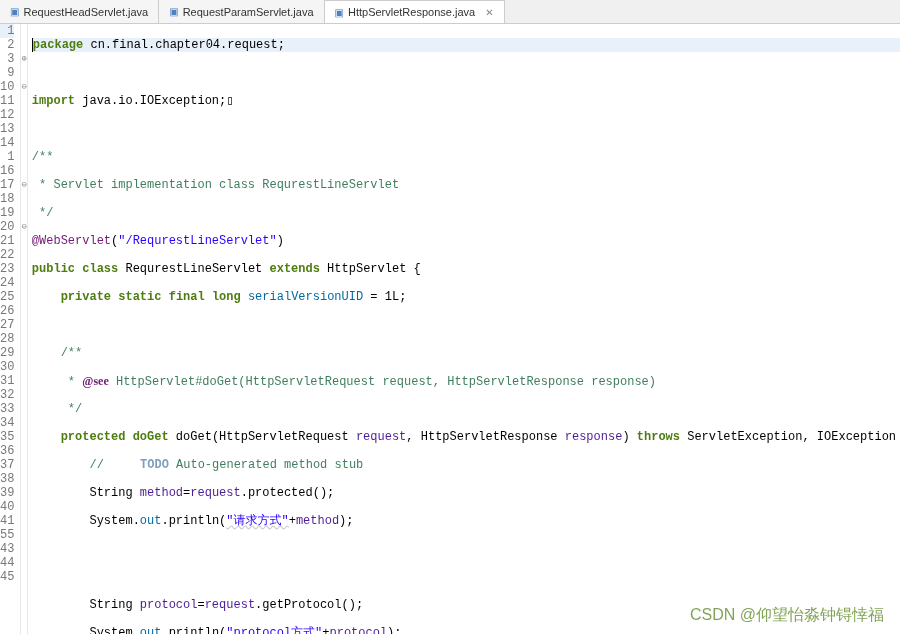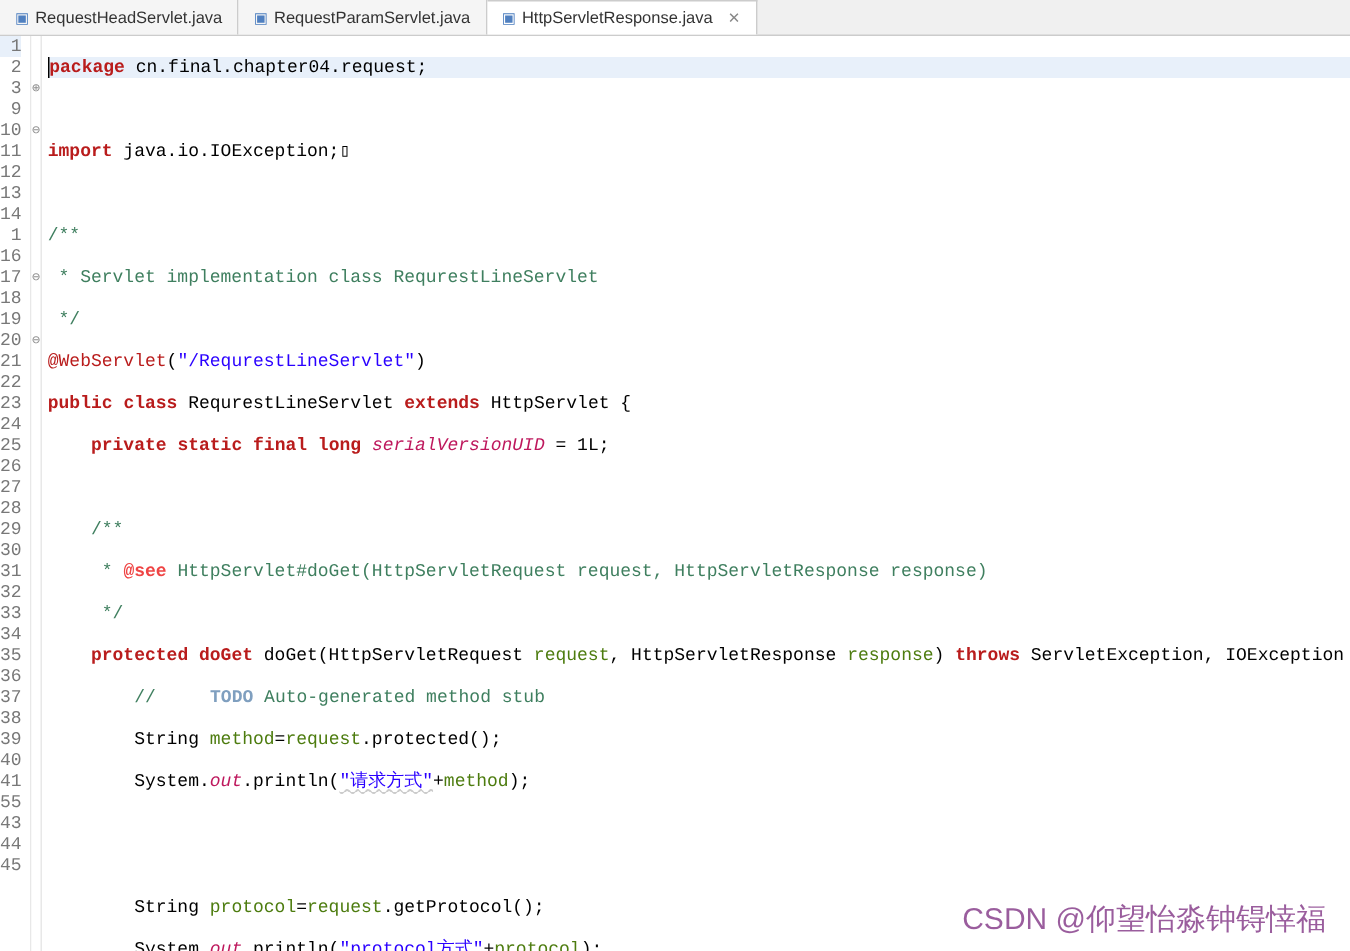--- a/index.html
+++ b/index.html
@@ -68,35 +68,35 @@
       text-align: center;
     }
     .fold-col .ln { height: 14px; }
     .code {
       flex: 1;
       padding-left: 4px;
       white-space: pre;
     }
     .code .ln { height: 14px; }
     .ln.current { background: #e8f0fa; }
-    .kw { color: #b91c1c; font-weight: bold; }
+    .kw { color: #4d7c0f; font-weight: bold; }
     .comment { color: #3f7f5f; }
-    .doc-tag { color: #ef4444; font-weight: bold; }
+    .doc-tag { color: #701a75; font-weight: bold; font-family: Liberation Serif, serif; }
     .str { color: #2a00ff; }
-    .ann { color: #b91c1c; font-family: Liberation Mono, monospace; }
-    .static { color: #be185d; font-style: italic; }
-    .param { color: #4d7c0f; }
+    .ann { color: #701a75; font-family: Liberation Mono, monospace; }
+    .static { color: #0369a1; }
+    .param { color: #4c1d95; }
     .todo { color: #7f9fbf; font-weight: bold; margin-left: 29px; }
     .wavy { text-decoration: underline wavy #ccc; }
     .watermark {
       position: absolute;
       right: 16px;
       bottom: 8px;
-      color: #701a75;
-      font-size: 20px;
+      color: #4d7c0f;
+      font-size: 16px;
       font-family: sans-serif;
       opacity: 0.7;
     }
     .cursor { border-left: 1px solid #000; }
   </style>
 </head>
 <body>
 
 <div class="tabs">
   <div class="tab">

